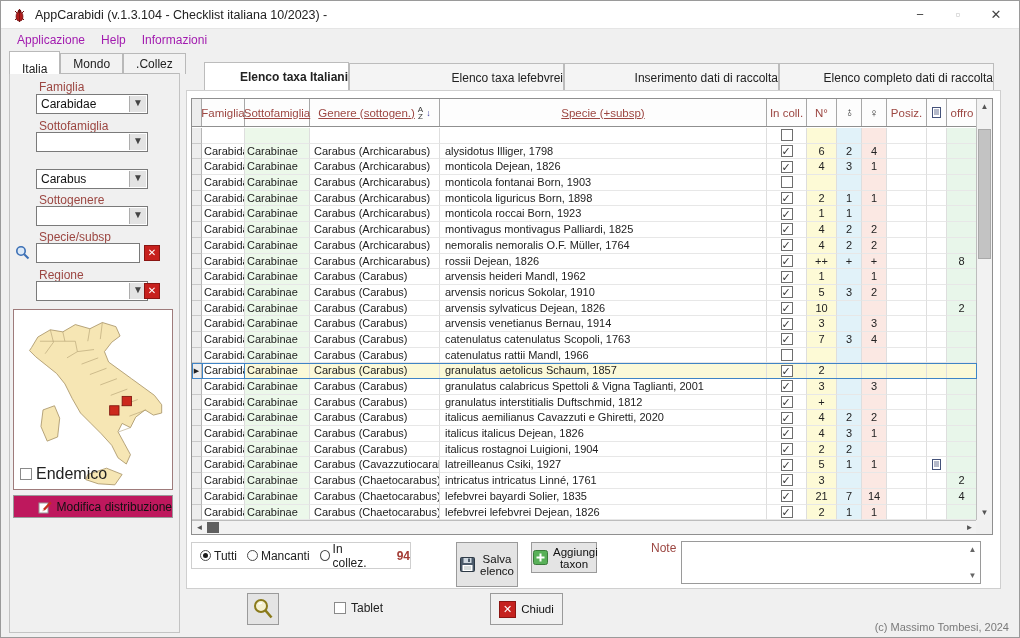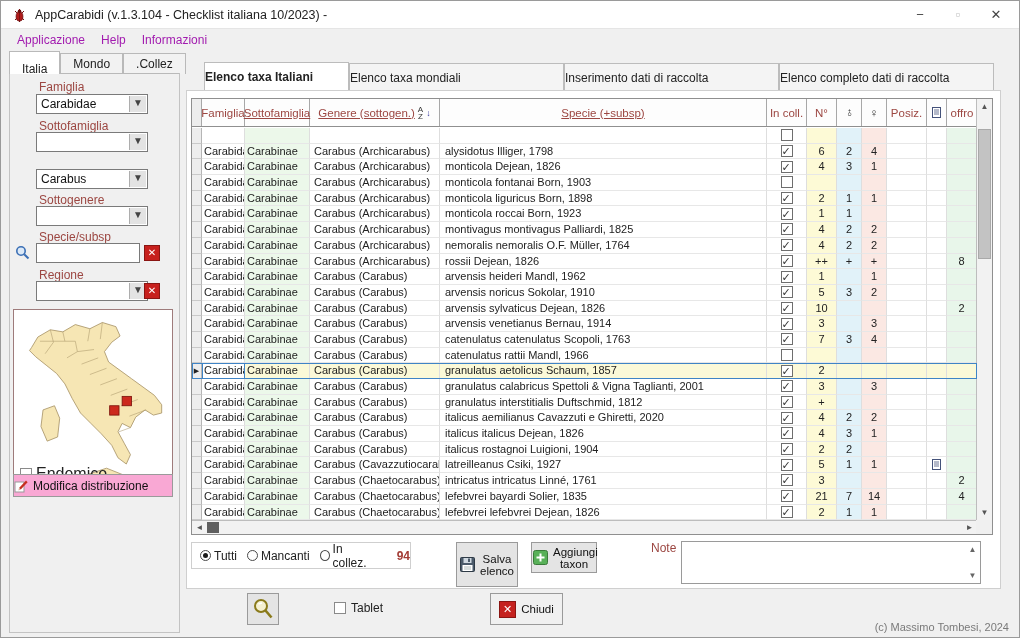--- a/index.html
+++ b/index.html
@@ -22,24 +22,24 @@
   .sidepanel{position:absolute;left:8px;top:72px;width:171px;height:560px;background:#f0f0f0;border:1px solid #c3c3c3;border-top:1px solid #b9b9b9;}
   .flabel{position:absolute;font-size:12px;color:#9c4742;}
   .combo{position:absolute;width:112px;height:20px;background:#fff;border:1px solid #7a7a7a;font-size:12px;color:#111;padding:2px 20px 0 4px;}
   .combo .dd{position:absolute;right:1px;top:1px;width:17px;height:16px;background:#e3e3e3;border-left:1px solid #adadad;text-align:center;line-height:14px;font-size:10px;color:#444;}
   .tinput{position:absolute;width:104px;height:20px;background:#fff;border:1px solid #7a7a7a;}
   .xbtn{position:absolute;width:16px;height:16px;background:#c7201d;border:1px solid #8a1512;color:#fff;font-size:10px;font-weight:bold;text-align:center;line-height:14px;}
   
   .mapframe{position:absolute;left:12px;top:308px;width:160px;height:181px;background:#fff;border:1px solid #9e7b7b;}
   .endemico{position:absolute;left:6px;bottom:6px;display:flex;align-items:center;gap:4px;font-size:16px;color:#222;}
   .cbx{width:12px;height:12px;background:#fff;border:1px solid #8a8a8a;display:inline-block;}
-  .modbtn{position:absolute;left:12px;top:473px;width:160px;height:23px;background:#f9a8d4;border:1px solid #9a9a9a;font-size:12px;color:#111;display:flex;align-items:center;justify-content:flex-start;gap:5px;}
+  .modbtn{position:absolute;left:12px;top:494px;width:160px;height:23px;background:#be185d;border:1px solid #9a9a9a;font-size:12px;color:#111;display:flex;align-items:center;justify-content:flex-end;gap:5px;}
   
   .mtabs{position:absolute;left:203px;top:62px;width:790px;height:27px;display:flex;}
-  .mtab{flex:1;border:1px solid #bcbcbc;border-bottom:none;background:#f4f4f4;font-size:12px;color:#222;text-align:left;padding-top:7px;height:27px;}
+  .mtab{flex:1;border:1px solid #bcbcbc;border-bottom:none;background:#f4f4f4;font-size:12px;color:#222;text-align:right;padding-top:7px;height:27px;}
   .mtab.active{flex:0 0 145px;background:#fff;font-weight:bold;position:relative;z-index:2;height:28px;margin-top:-1px;}
   .mainpanel{position:absolute;left:185px;top:89px;width:815px;height:499px;background:#ffffff;border:1px solid #cfcfcf;}
   
   .grid{position:absolute;left:190px;top:97px;width:802px;height:437px;background:#fff;border:1px solid #8f8f8f;}
   .ghead{position:absolute;left:0;top:0;height:28px;width:785px;display:flex;border-bottom:1px solid #8f8f8f;background:#fdfdfd;}
   .hc{border-right:1px solid #a8a8a8;font-size:11.5px;color:#9c4742;display:flex;align-items:center;justify-content:center;gap:3px;}
   .hc .ul{text-decoration:underline;}
   .rows{position:absolute;left:0;top:29px;width:785px;}
   .trow{display:flex;height:15.7px;position:relative;}
   .trow>div{border-right:1px solid #dedede;border-bottom:1px solid #e7e7e7;font-size:11px;color:#222;overflow:hidden;white-space:nowrap;line-height:14.5px;}
@@ -194,21 +194,21 @@
       <rect x="1" y="3" width="9" height="10" fill="#fff" stroke="#999" stroke-width="1"></rect>
       <polygon points="5,9 12,1.5 13.6,3.2 6.8,10.6" fill="#c62f1e"></polygon>
       <polygon points="5,9 6.8,10.6 4.4,11.4" fill="#e0a899"></polygon>
     </svg>
     <span>Modifica distribuzione</span>
   </div>
 
   <div class="mainpanel"></div>
   <div class="mtabs" id="mainTabs">
       <div class="mtab active">Elenco taxa Italiani</div>
-      <div class="mtab">Elenco taxa mondiali</div>
+      <div class="mtab">Elenco taxa lefebvrei</div>
       <div class="mtab">Inserimento dati di raccolta</div>
       <div class="mtab">Elenco completo dati di raccolta</div>
     </div>
 
   <div class="grid">
     <div class="ghead">
       <div class="hc h0"></div>
       <div class="hc h1">
           <span>Famiglia</span>
         </div>

